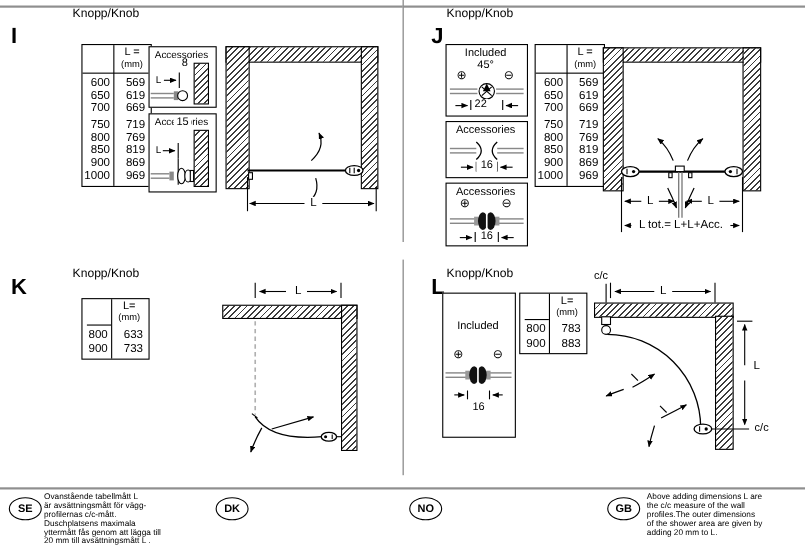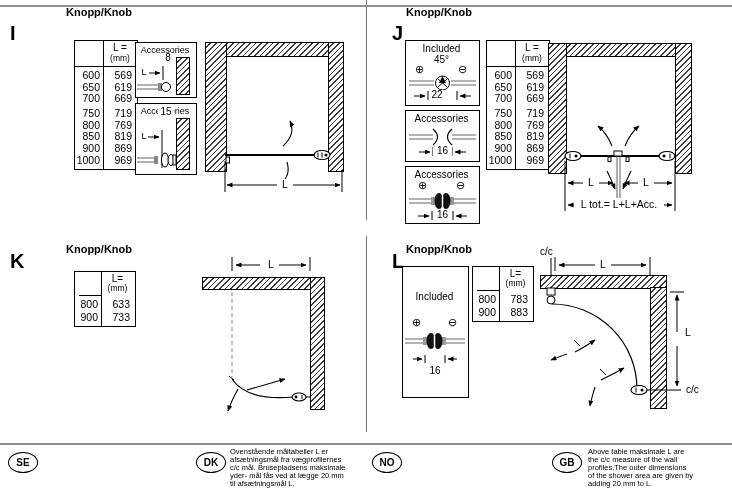--- a/index.html
+++ b/index.html
@@ -20,21 +20,21 @@
   .hsep{position:absolute;height:2px;background:#8f8f8f}
   .sep-flex{position:absolute;left:0;top:221;width:732px;height:12px;display:flex;align-items:center}
   .sep-line{flex:1;height:2px;background:#8f8f8f}
   .sep-text{margin:0 7px;font-size:11px;font-weight:bold;white-space:nowrap}
   .oval{position:absolute;width:28px;height:19px;border:1.5px solid #000;border-radius:50%;
         display:flex;align-items:center;justify-content:center;font-size:10px;font-weight:bold}
   .note-text{position:absolute;font-size:7.5px;line-height:7.9px;white-space:nowrap}
   .pm{position:absolute;font-size:11px;line-height:11px}
   svg.ovl{position:absolute;overflow:visible}
   .letter{position:absolute;font-size:20px;font-weight:bold}
-  .khead{position:absolute;font-size:11px;font-weight:bold}
+  .khead{position:absolute;font-size:11px;font-weight:normal}
   .dimlab{position:absolute;background:#fff;font-size:10.5px;text-align:center;line-height:11px}
   .minidim{position:absolute;font-size:10px;text-align:center;line-height:10px;background:#fff}
 </style>
 </head>
 <body>
 
 <div class="page">
 
   <div class="vdiv" style="left:366px;top:0;height:220px"></div>
   <div class="vdiv" style="left:366px;top:236px;height:196px"></div>
@@ -434,34 +434,35 @@
     <line x1="137" y1="44" x2="151" y2="44" stroke="#000"></line>
     <path d="M 144 84 L 144 47" stroke="#000" marker-end="url(#aL)"></path>
     <path d="M 144 98 L 144 138" stroke="#000" marker-end="url(#aL)"></path>
   </svg>
   <div class="lbl" style="left:540px;top:247px;font-size:10px">c/c</div>
   <div class="dimlab" style="left:595px;top:259px;width:16px">L</div>
   <div class="dimlab" style="left:681px;top:327px;width:14px">L</div>
   <div class="lbl" style="left:686px;top:385px;font-size:10px">c/c</div>
 
   <div class="oval" style="left:8px;top:452px">SE</div>
+  <div class="note-text" style="left:40px;top:448px">
+    <div>Ovanstående tabellmått L</div>
+    <div>är avsättningsmått för vägg-</div>
+    <div>profilernas c/c-mått.</div>
+    <div>Duschplatsens maximala</div>
+    <div>yttermått fås genom att lägga till</div>
+    <div>20 mm till avsättningsmått L .</div>
+  </div>
 
   <div class="oval" style="left:196px;top:452px">DK</div>
-  <div class="note-text" style="left:230px;top:448px">
-    <div>Ovenstående måltabeller L er</div>
-    <div>afsætningsmål fra vægprofilernes</div>
-    <div>c/c mål. Brusepladsens maksimale</div>
-    <div>yder- mål fås ved at lægge 20 mm</div>
-    <div>til afsætningsmål L.</div>
-  </div>
 
   <div class="oval" style="left:372px;top:452px">NO</div>
 
   <div class="oval" style="left:552px;top:452px">GB</div>
   <div class="note-text" style="left:588px;top:448px">
-    <div>Above table maksimale L are</div>
+    <div>Above adding dimensions L are</div>
     <div>the c/c measure of the wall</div>
     <div>profiles.The outer dimensions</div>
     <div>of the shower area are given by</div>
     <div>adding 20 mm to L.</div>
   </div>
 
 </div>
 
 </body></html>

